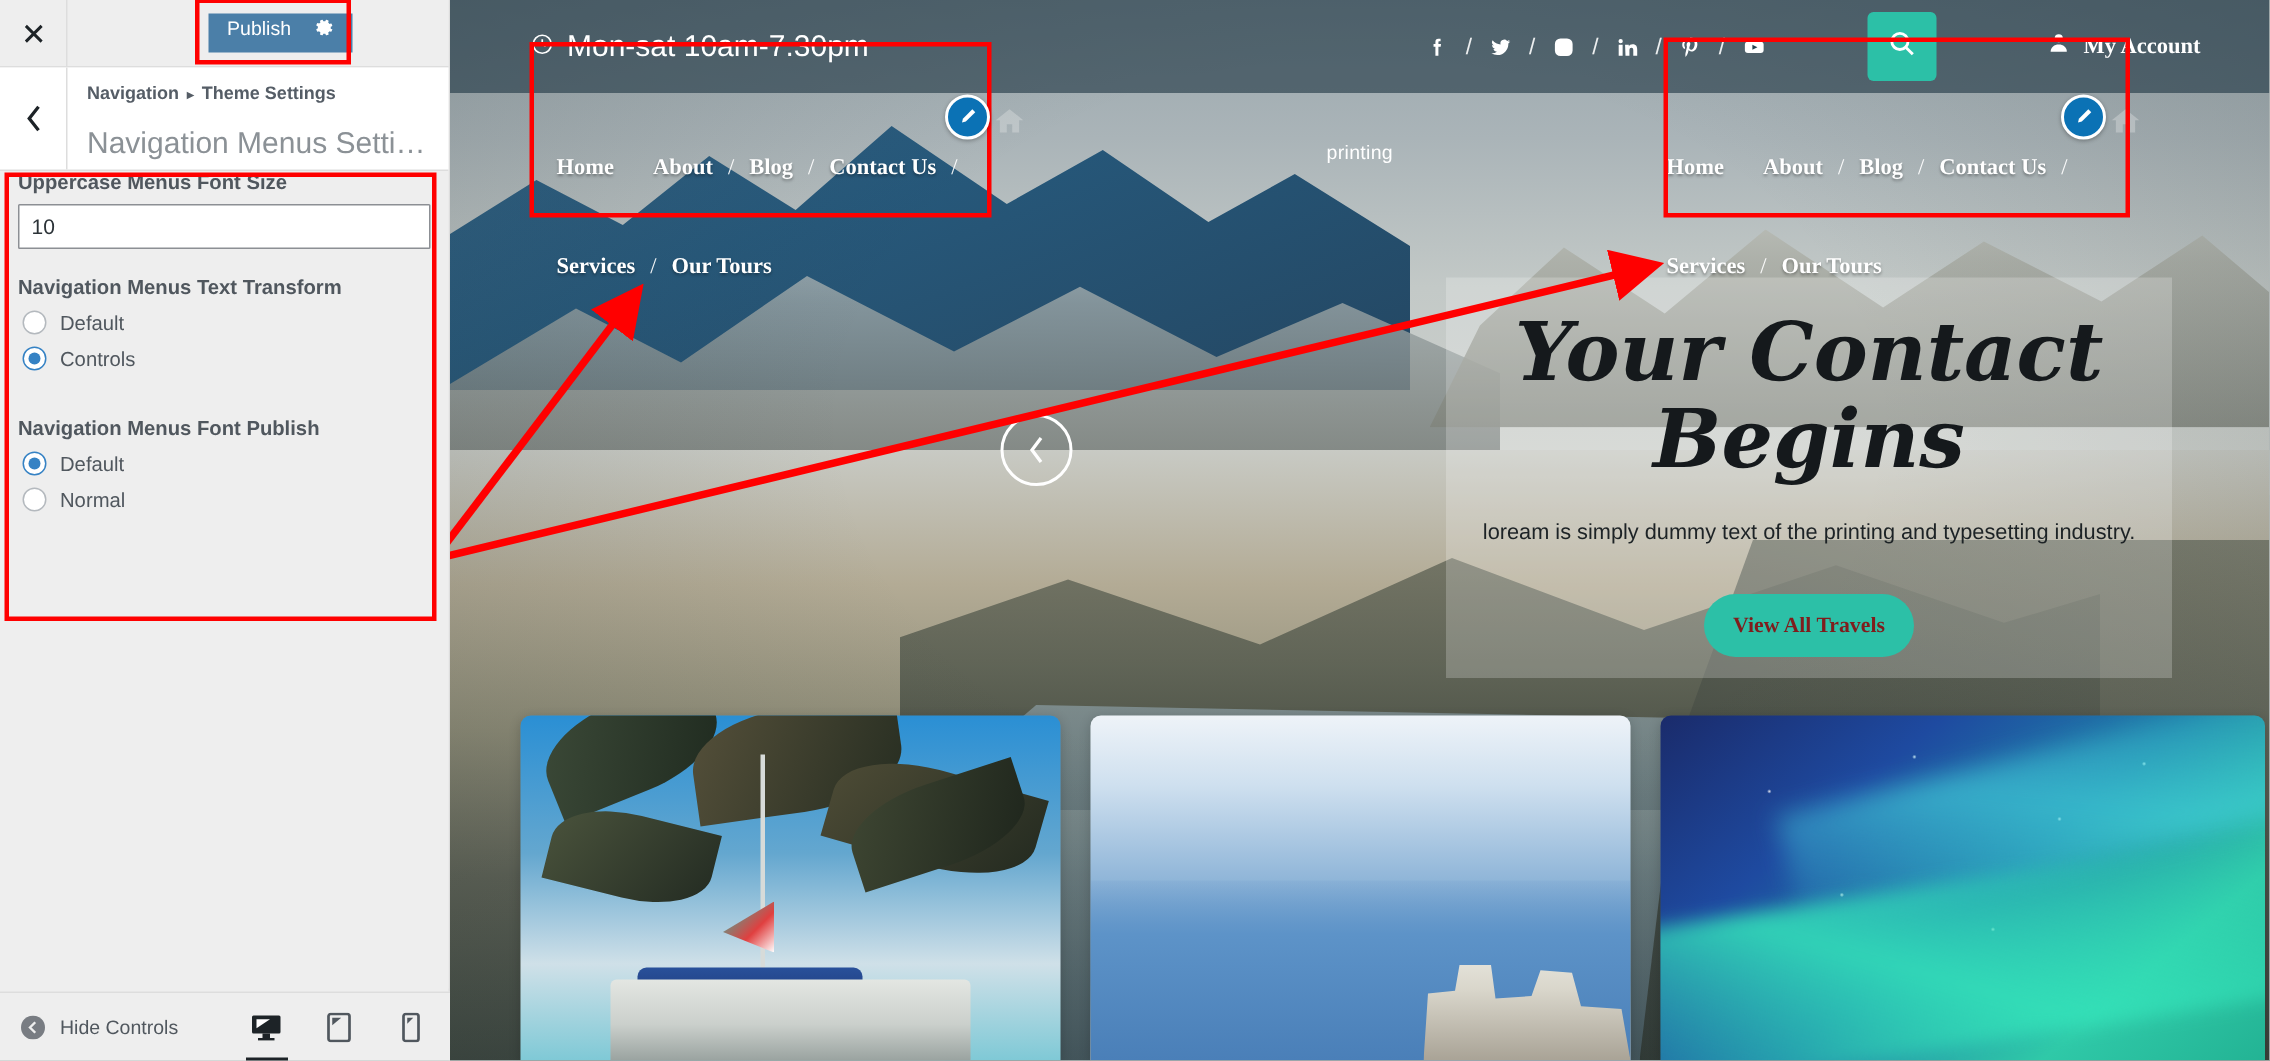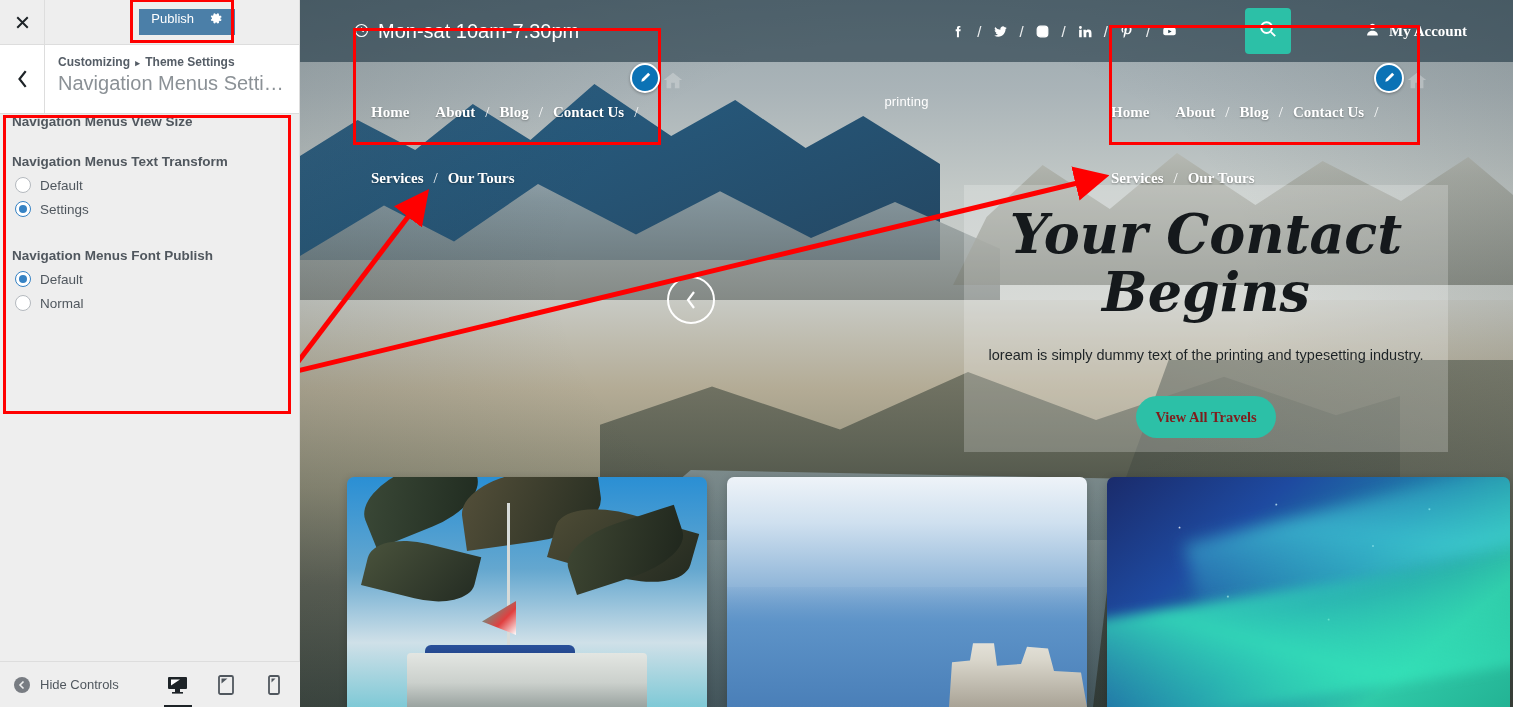--- a/index.html
+++ b/index.html
@@ -43,21 +43,21 @@
     height:69px; background:#fff; border-bottom:1px solid #ddd; display:flex;
   }
   .cz-back {
     width:45px; border-right:1px solid #ddd; display:flex; align-items:center;
     justify-content:center; cursor:pointer;
   }
   .cz-back svg { width:13px; height:18px; }
   .cz-header-text { padding:10px 0 0 13px; }
   .cz-breadcrumb { font-size:12px; color:#555d66; font-weight:600; letter-spacing:0; }
   .cz-breadcrumb .sep { font-size:9px; color:#555d66; padding:0 2px; }
-  .cz-panel-title { font-size:20px; color:#8b9196; font-weight:300; margin-top:1px; line-height:1.3; }
+  .cz-panel-title { font-size:20px; color:#8b9196; font-weight:300; margin-top:14px; line-height:1.3; }
 
   .cz-body { position:relative; padding:0; background:#eee; height:545px; }
   .controls-hl {
     position:absolute; left:3px; top:1px; width:288px; height:299px;
     border:3px solid #ff0000; pointer-events:none; z-index:5;
   }
   .control-block { padding:0 12px; }
   .control-block:first-child { padding-top:14px; }
   .ctrl-label {
     font-size:13.5px; font-weight:bold; color:#50575e; margin-bottom:7px; display:block;
@@ -328,46 +328,47 @@
     </div>
 
     <div class="cz-header">
       <div class="cz-back">
         <svg viewBox="0 0 13 18">
             <path d="M9 2 L3.5 9 L9 16" stroke="#1d2327" stroke-width="2.2" fill="none" stroke-linecap="square"></path>
           </svg>
       </div>
       <div class="cz-header-text">
         <div class="cz-breadcrumb">
-          <span>Customizing</span>
+          <span>Navigation</span>
           <span class="sep">▸</span>
           <span>Theme Settings</span>
         </div>
         <div class="cz-panel-title">Navigation Menus Setti…</div>
       </div>
     </div>
 
     <div class="cz-body">
       <div class="controls-hl"></div>
 
       <div class="control-block">
-        <label class="ctrl-label">Navigation Menus View Size</label>
+        <label class="ctrl-label">Uppercase Menus Font Size</label>
+        <input class="ctrl-input" type="text" value="10" style="">
       </div>
 
       <div class="gap18"></div>
 
       <div class="control-block">
         <label class="ctrl-label">Navigation Menus Text Transform</label>
         <div class="radio-row">
           <span class="radio"></span>
           <span class="radio-label">Default</span>
         </div>
         <div class="radio-row">
           <span class="radio checked"></span>
-          <span class="radio-label">Settings</span>
+          <span class="radio-label">Controls</span>
         </div>
       </div>
 
       <div class="gap18"></div>
       <div class="gap12"></div>
 
       <div class="control-block">
         <label class="ctrl-label">Navigation Menus Font Publish</label>
         <div class="radio-row">
           <span class="radio checked"></span>

